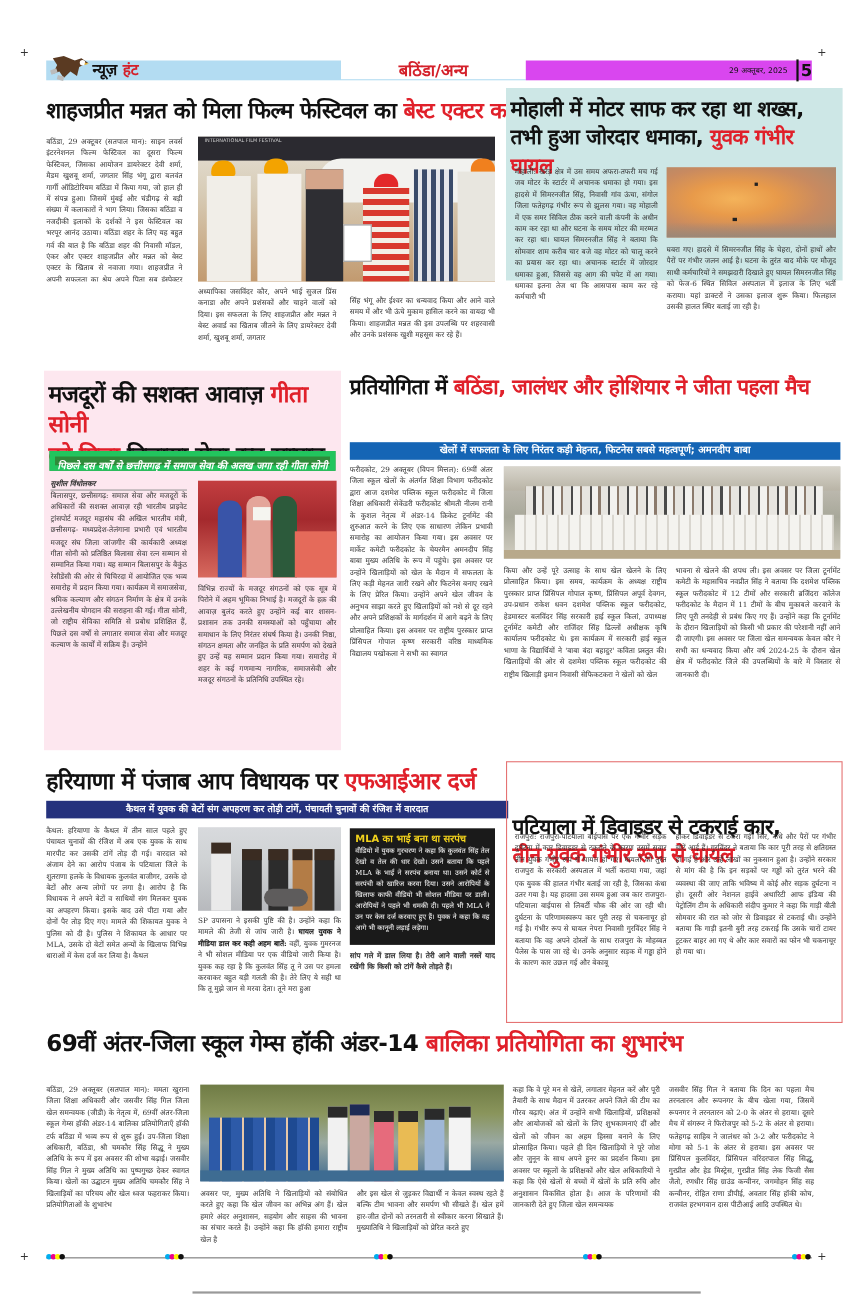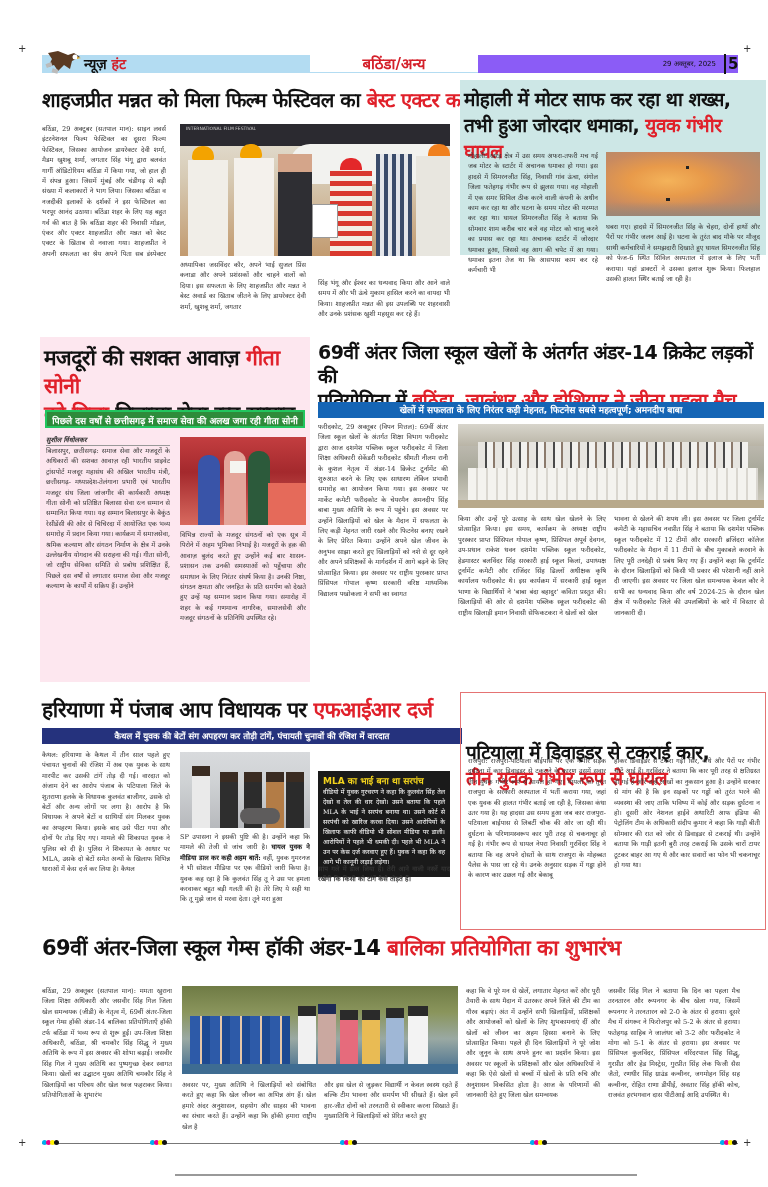--- a/index.html
+++ b/index.html
@@ -4,21 +4,21 @@
 <style>
   * { box-sizing: border-box; margin: 0; padding: 0; }
   html, body { width: 768px; height: 1187px; background: #ffffff; overflow: hidden; }
   body { position: relative; font-family: "DejaVu Serif", serif; color: #222; }
   .abs { position: absolute; }
   .reg { position: absolute; font-family: "DejaVu Sans", sans-serif; font-size: 10px; color: #333; line-height: 10px; }
 
   
   .mast-left { left: 42px; top: 55px; width: 268px; height: 18px; background: #b3dcf2; }
   .mast-center { left: 310px; top: 55px; width: 168px; height: 18px; background: #fff; text-align: center; font-family: "DejaVu Sans", sans-serif; font-weight: bold; font-size: 15px; color: #d4202a; line-height: 18px; border-bottom: 1px solid #b3dcf2; }
-  .mast-right { left: 478px; top: 55px; width: 260px; height: 18px; background: #8b5cf6; text-align: right; padding-right: 4px; font-family: "DejaVu Sans", sans-serif; font-size: 7px; line-height: 18px; color: #111; }
+  .mast-right { left: 478px; top: 55px; width: 260px; height: 18px; background: #d946ef; text-align: right; padding-right: 4px; font-family: "DejaVu Sans", sans-serif; font-size: 7px; line-height: 18px; color: #111; }
   .page-num { left: 724px; top: 54px; width: 14px; height: 20px; font-family: "DejaVu Sans", sans-serif; font-weight: bold; font-size: 15px; line-height: 20px; color: #111; border-left: 2px solid #111; padding-left: 2px; }
   .logo-bird { left: 44px; top: 47px; width: 38px; height: 28px; }
   .logo-text { left: 84px; top: 55px; font-family: "DejaVu Sans", sans-serif; font-weight: bold; font-size: 14px; line-height: 18px; color: #111; }
   .logo-text .red { color: #d4202a; margin-top: 27px; }
 
   .hl { font-family: "DejaVu Sans", sans-serif; font-weight: bold; color: #111; letter-spacing: -0.5px; }
   .red { color: #e0202a; }
 
   .body-text { font-size: 6.6px; line-height: 10.4px; color: #333; text-align: justify; }
   .body-text b { color: #111; }
@@ -28,30 +28,30 @@
   
   .a1-hl { left: 42px; top: 86px; width: 420px; font-size: 20px; line-height: 28px; white-space: nowrap; }
 
   
   .a2-box { left: 460px; top: 80px; width: 306px; height: 175px; background: #cde7e6; }
   .a2-hl { left: 464px; top: 86px; width: 300px; font-size: 19px; line-height: 26px; }
 
   
   .a3-box { left: 40px; top: 337px; width: 270px; height: 345px; background: #fde7ef; }
   .a3-hl { left: 44px; top: 344px; width: 266px; font-size: 21px; line-height: 28px; }
-  .a3-sub { left: 45px; top: 410px; width: 260px; height: 18px; background: #2e8b3a; color: #fff; font-family: "DejaVu Sans", sans-serif; font-weight: bold; font-size: 9px; line-height: 18px; text-align: center; border: 2px solid #22c55e; }
+  .a3-sub { left: 45px; top: 410px; width: 260px; height: 18px; background: #2e8b3a; color: #fff; font-family: "DejaVu Sans", sans-serif; font-weight: bold; font-size: 9px; line-height: 18px; text-align: center; border: 5px solid #22c55e; font-style: italic; }
 
   
   .a4-hl { left: 318px; top: 340px; width: 446px; font-size: 19px; line-height: 24px; }
   .a4-sub { left: 318px; top: 402px; width: 446px; height: 16px; background: #1565b5; color: #fff; font-family: "DejaVu Sans", sans-serif; font-weight: bold; font-size: 9px; line-height: 16px; text-align: center; }
 
   
   .a5-hl { left: 42px; top: 696px; width: 420px; font-size: 21px; line-height: 28px; white-space: nowrap; }
   .a5-sub { left: 42px; top: 728px; width: 420px; height: 16px; background: #25327d; color: #fff; font-family: "DejaVu Sans", sans-serif; font-weight: bold; font-size: 8.5px; line-height: 16px; text-align: center; }
-  .a5-box { left: 318px; top: 753px; width: 132px; height: 106px; background: #1a1a1a; color: #fff; padding: 4px 5px; margin-top: 18px; }
+  .a5-box { left: 318px; top: 753px; width: 132px; height: 106px; background: #1a1a1a; color: #fff; padding: 4px 5px; }
   .a5-box-hl { font-family: "DejaVu Sans", sans-serif; font-weight: bold; font-size: 9px; color: #f2d21c; line-height: 12px; }
   .a5-box-body { font-size: 6.3px; line-height: 10px; color: #fff; text-align: justify; }
 
   
   .a6-frame { left: 460px; top: 692px; width: 306px; height: 238px; border: 1px solid #e57373; }
   .a6-hl { left: 466px; top: 698px; width: 296px; font-size: 19px; line-height: 26px; margin-top: 41px; }
 
   
   .a7-hl { left: 42px; top: 934px; width: 700px; font-size: 21px; line-height: 28px; white-space: nowrap; }
 
@@ -97,21 +97,21 @@
   <div style="position:absolute;left:248px;top:20px;width:22px;height:14px;background:#f0801e;border-radius:10px 10px 2px 2px;"></div>
   <div style="position:absolute;left:8px;top:36px;width:40px;height:96px;background:#f1eee8;"></div>
   <div style="position:absolute;left:54px;top:34px;width:40px;height:98px;background:#f4f1ec;"></div>
   <div style="position:absolute;left:98px;top:30px;width:34px;height:102px;background:#2e2e33;border-top:18px solid #d4a58a;"></div>
   <div style="position:absolute;left:150px;top:46px;width:42px;height:86px;background:repeating-linear-gradient(0deg,#d9392e 0 5px,#f3efe7 5px 10px);"></div>
   <div style="position:absolute;left:196px;top:30px;width:36px;height:102px;background:repeating-linear-gradient(90deg,#3a4b6a 0 4px,#e4e6ea 4px 8px);"></div>
   <div style="position:absolute;left:236px;top:32px;width:34px;height:100px;background:#e8e6df;"></div>
   <div style="position:absolute;left:132px;top:80px;width:26px;height:34px;background:#fff;border:1px solid #999;"></div>
 </div>
 <div class="abs body-text" style="left:180px;top:260px;width:126px;height:62px;overflow:hidden;">अध्यापिका जसविंदर कौर, अपने भाई सुजल प्रिंस कनाडा और अपने प्रशंसकों और चाहने वालों को दिया। इस सफलता के लिए शाहजप्रीत और मन्नत ने बेस्ट अवार्ड का खिताब जीतने के लिए डायरेक्टर देवी शर्मा, खुशबू शर्मा, जगतार</div>
-<div class="abs body-text" style="left:318px;top:278px;width:132px;height:62px;overflow:hidden;">सिंह भंगू और ईश्वर का धन्यवाद किया और आने वाले समय में और भी ऊंचे मुकाम हासिल करने का वायदा भी किया। शाहजप्रीत मन्नत की इस उपलब्धि पर शहरवासी और उनके प्रशंसक खुशी महसूस कर रहे हैं।</div>
+<div class="abs body-text" style="left:318px;top:268px;width:132px;height:62px;overflow:hidden;">सिंह भंगू और ईश्वर का धन्यवाद किया और आने वाले समय में और भी ऊंचे मुकाम हासिल करने का वायदा भी किया। शाहजप्रीत मन्नत की इस उपलब्धि पर शहरवासी और उनके प्रशंसक खुशी महसूस कर रहे हैं।</div>
 
 <div class="abs a2-box"></div>
 <div class="abs hl a2-hl">
   <span>मोहाली में मोटर साफ कर रहा था शख्स, तभी हुआ जोरदार धमाका,</span>
   <span class="red">युवक गंभीर घायल</span>
 </div>
 <div class="abs body-text" style="left:468px;top:151px;width:130px;height:180px;overflow:hidden;">मोहाली: खरड़ क्षेत्र में उस समय अफरा-तफरी मच गई जब मोटर के स्टार्टर में अचानक धमाका हो गया। इस हादसे में सिमरनजीत सिंह, निवासी गांव ऊंचा, संगोल जिला फतेहगढ़ गंभीर रूप से झुलस गया। वह मोहाली में एक समर सिविल ठीक करने वाली कंपनी के अधीन काम कर रहा था और घटना के समय मोटर की मरम्मत कर रहा था। घायल सिमरनजीत सिंह ने बताया कि सोमवार शाम करीब चार बजे वह मोटर को चालू करने का प्रयास कर रहा था। अचानक स्टार्टर में जोरदार धमाका हुआ, जिससे वह आग की चपेट में आ गया। धमाका इतना तेज था कि आसपास काम कर रहे कर्मचारी भी</div>
 <div class="photo" style="left:606px;top:152px;width:154px;height:64px;background:radial-gradient(ellipse at 40% 45%,#f4b35a 0%,#e89a4a 30%,#c88a60 60%,#a58a74 100%);">
   <div style="position:absolute;left:0;bottom:0;width:100%;height:14px;background:linear-gradient(180deg,transparent,#9b8777);"></div>
   <div style="position:absolute;left:80px;top:14px;width:3px;height:3px;background:#222;"></div>
@@ -137,21 +137,20 @@
 <div class="photo" style="left:180px;top:437px;width:126px;height:88px;background:linear-gradient(180deg,#c33e40 0%,#a4292d 40%,#d86a5f 100%);">
   <div style="position:absolute;left:18px;top:18px;width:22px;height:70px;background:#3954a8;border-radius:10px 10px 0 0;"></div>
   <div style="position:absolute;left:44px;top:14px;width:22px;height:74px;background:#e4a59a;border-radius:10px 10px 0 0;"></div>
   <div style="position:absolute;left:68px;top:14px;width:22px;height:74px;background:#2c5a3b;border-radius:10px 10px 0 0;"></div>
   <div style="position:absolute;left:50px;top:24px;width:16px;height:12px;background:#f5f5f0;"></div>
   <div style="position:absolute;left:88px;top:46px;width:38px;height:42px;background:#e56a5a;"></div>
 </div>
 <div class="abs body-text" style="left:180px;top:530px;width:126px;height:150px;overflow:hidden;">विभिन्न राज्यों के मजदूर संगठनों को एक सूत्र में पिरोने में अहम भूमिका निभाई है। मजदूरों के हक़ की आवाज़ बुलंद करते हुए उन्होंने कई बार शासन-प्रशासन तक उनकी समस्याओं को पहुँचाया और समाधान के लिए निरंतर संघर्ष किया है। उनकी निष्ठा, संगठन क्षमता और जनहित के प्रति समर्पण को देखते हुए उन्हें यह सम्मान प्रदान किया गया। समारोह में शहर के कई गणमान्य नागरिक, समाजसेवी और मजदूर संगठनों के प्रतिनिधि उपस्थित रहे।</div>
 
 <div class="abs hl a4-hl">
-  <div>69वीं अंतर जिला स्कूल खेलों के अंतर्गत अंडर-14 क्रिकेट लड़कों की</div>
   <div>
     <span>प्रतियोगिता में</span>
     <span class="red">बठिंडा, जालंधर और होशियार ने जीता पहला मैच</span>
   </div>
 </div>
 <div class="abs a4-sub">खेलों में सफलता के लिए निरंतर कड़ी मेहनत, फिटनेस सबसे महत्वपूर्ण; अमनदीप बाबा</div>
 <div class="abs body-text" style="left:318px;top:422px;width:130px;height:264px;overflow:hidden;">फरीदकोट, 29 अक्तूबर (विपन मित्तल): 69वीं अंतर जिला स्कूल खेलों के अंतर्गत शिक्षा विभाग फरीदकोट द्वारा आज दशमेश पब्लिक स्कूल फरीदकोट में जिला शिक्षा अधिकारी सेकेंडरी फरीदकोट श्रीमती नीलम रानी के कुशल नेतृत्व में अंडर-14 क्रिकेट टूर्नामेंट की शुरुआत करने के लिए एक साधारण लेकिन प्रभावी समारोह का आयोजन किया गया। इस अवसर पर मार्केट कमेटी फरीदकोट के चेयरमैन अमनदीप सिंह बाबा मुख्य अतिथि के रूप में पहुंचे। इस अवसर पर उन्होंने खिलाड़ियों को खेल के मैदान में सफलता के लिए कड़ी मेहनत जारी रखने और फिटनेस बनाए रखने के लिए प्रेरित किया। उन्होंने अपने खेल जीवन के अनुभव साझा करते हुए खिलाड़ियों को नशे से दूर रहने और अपने प्रशिक्षकों के मार्गदर्शन में आगे बढ़ने के लिए प्रोत्साहित किया। इस अवसर पर राष्ट्रीय पुरस्कार प्राप्त प्रिंसिपल गोपाल कृष्ण सरकारी वरिष्ठ माध्यमिक विद्यालय पखोकला ने सभी का स्वागत</div>
 <div class="photo" style="left:458px;top:424px;width:306px;height:84px;background:linear-gradient(180deg,#c9c7be 0%,#b9b6ab 30%,#a8a89a 55%,#d3cfc3 100%);">
   <div style="position:absolute;left:0;top:0;width:100%;height:22px;background:linear-gradient(180deg,#d8d5cc,#b9b4a6);"></div>
   <div style="position:absolute;left:20px;top:18px;width:270px;height:30px;background:repeating-linear-gradient(90deg,#e7e5e0 0 7px,#4a4a4a 7px 9px,#f2f1ee 9px 15px,#8b7a6c 15px 17px);"></div>

